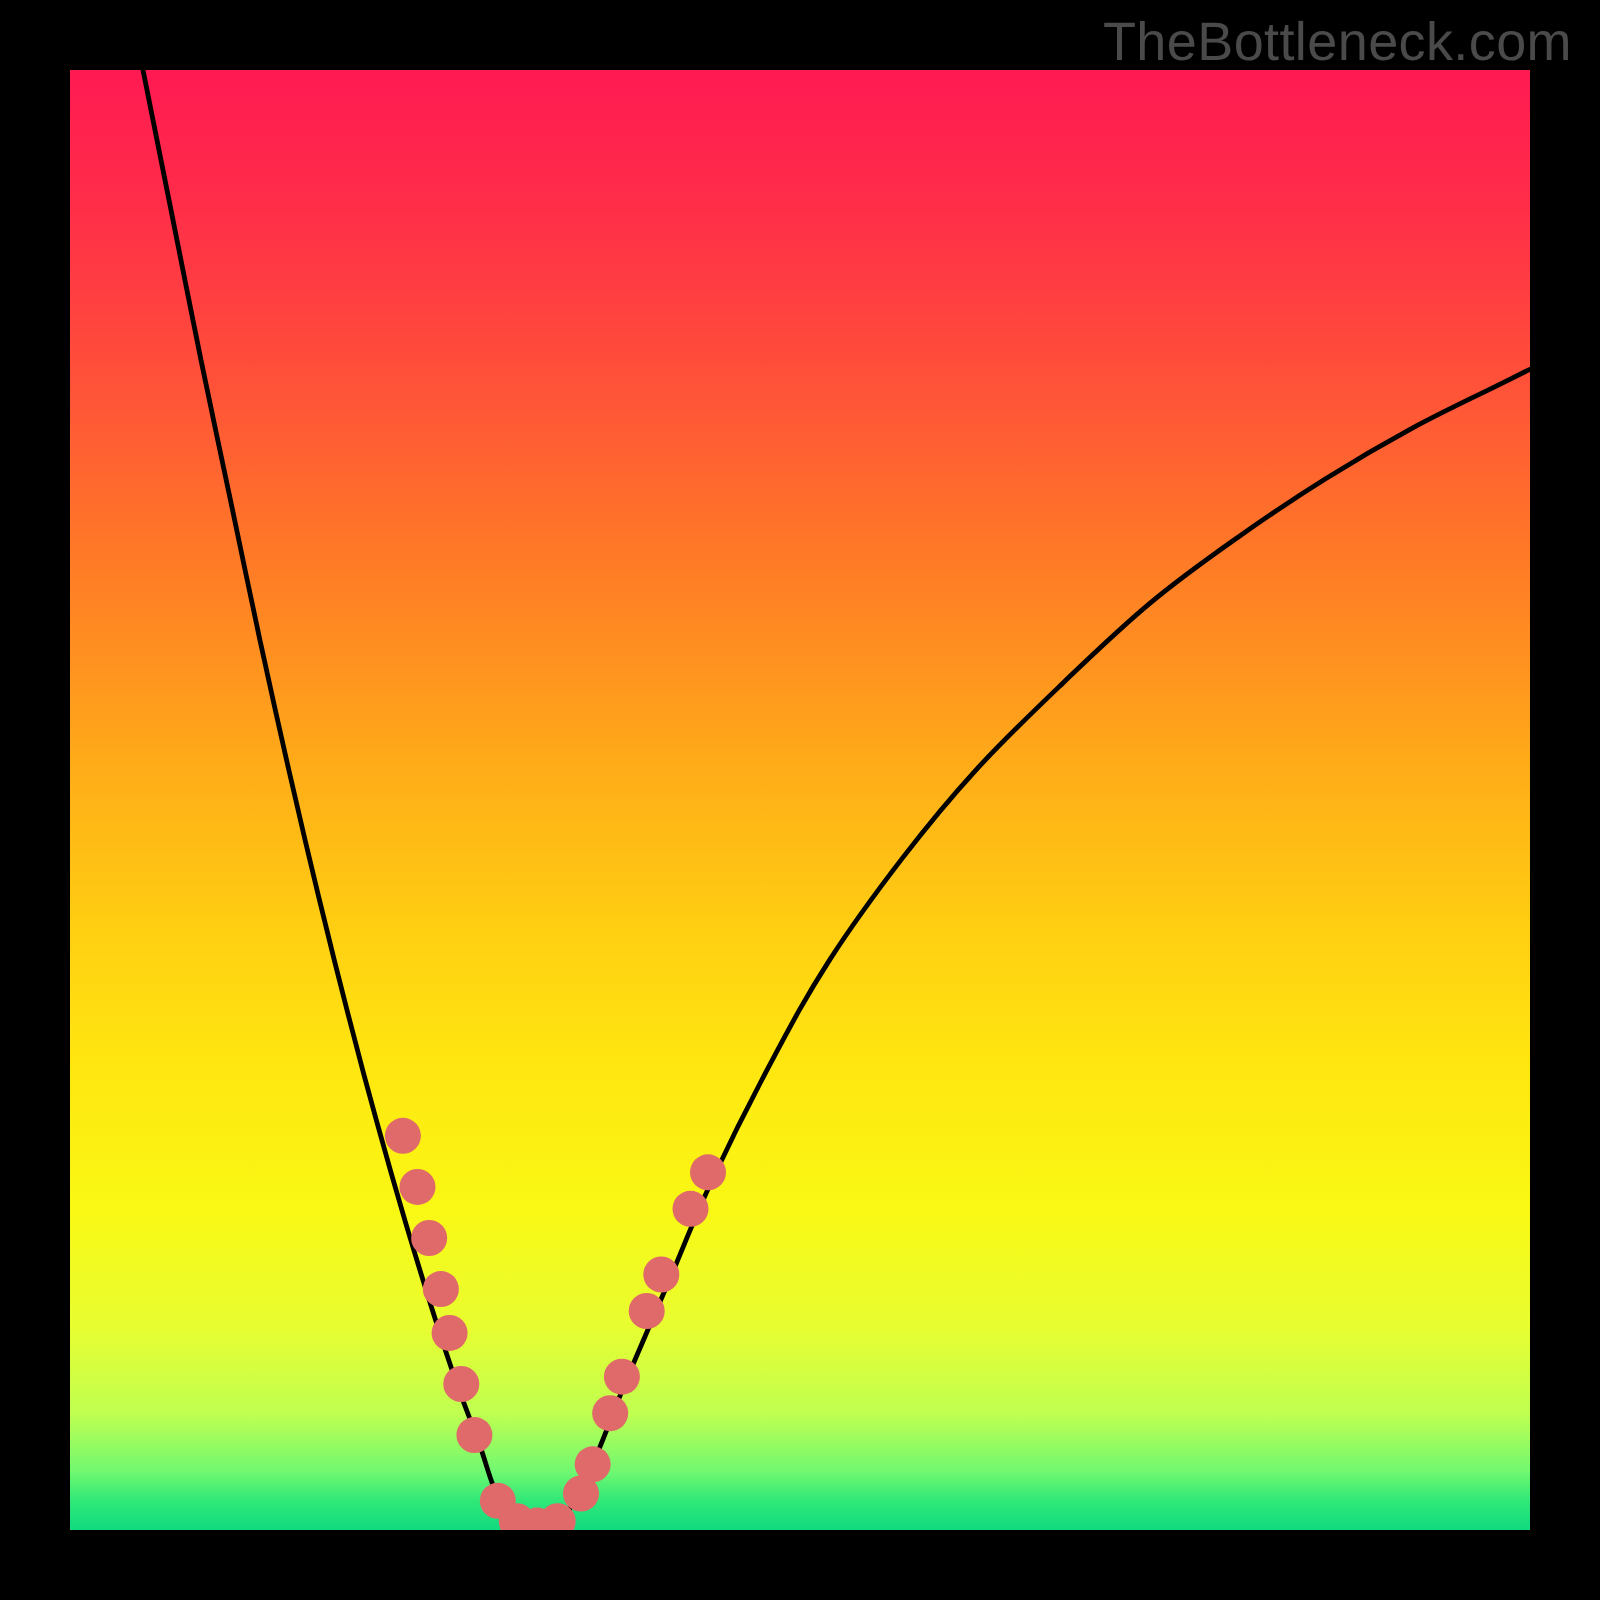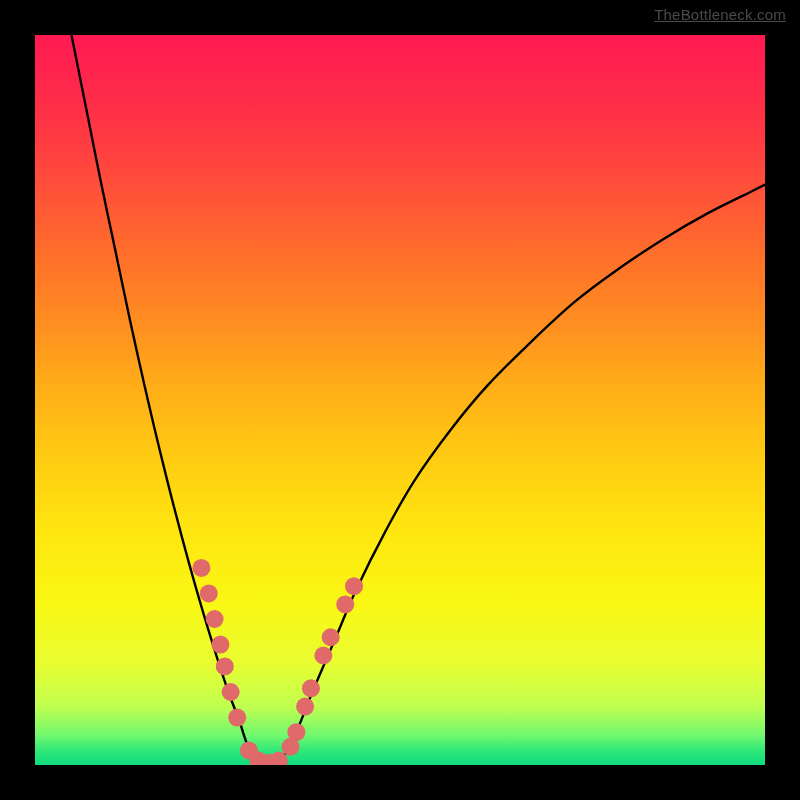--- a/index.html
+++ b/index.html
@@ -40,25 +40,24 @@
       #c0ff50 92%,
       #70f870 96%,
       #30e878 98%,
       #10da80 100%);
   }
   .watermark {
     position: absolute;
     top: 6px;
     right: 14px;
     color: #4a4a4a;
-    font-size: 15px;
+    font-size: 27px;
     font-weight: 500;
     z-index: 5;
     letter-spacing: 0.2px;
-    text-decoration: underline;
   }
   svg.overlay {
     position: absolute;
     top: 35px;
     left: 35px;
     width: 730px;
     height: 730px;
     z-index: 3;
   }
 </style>

